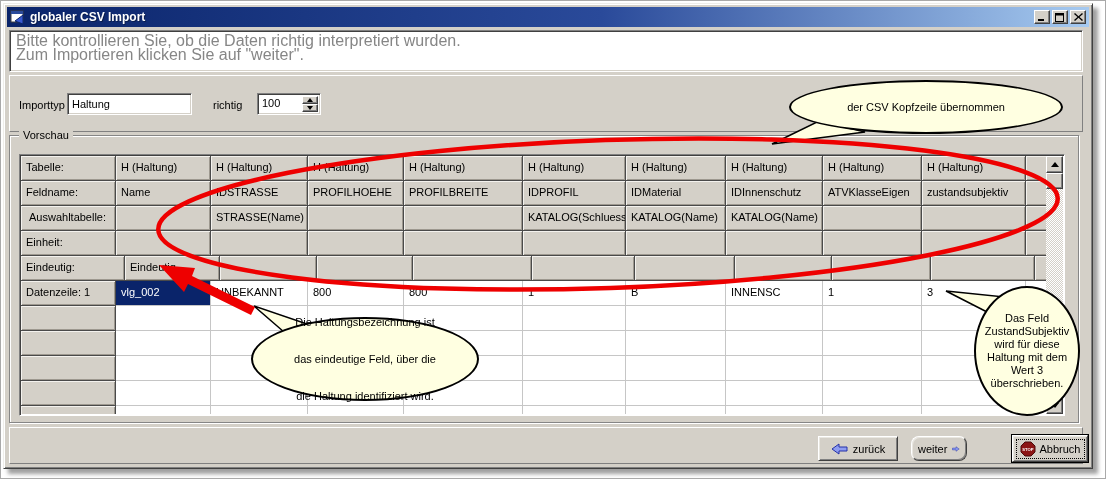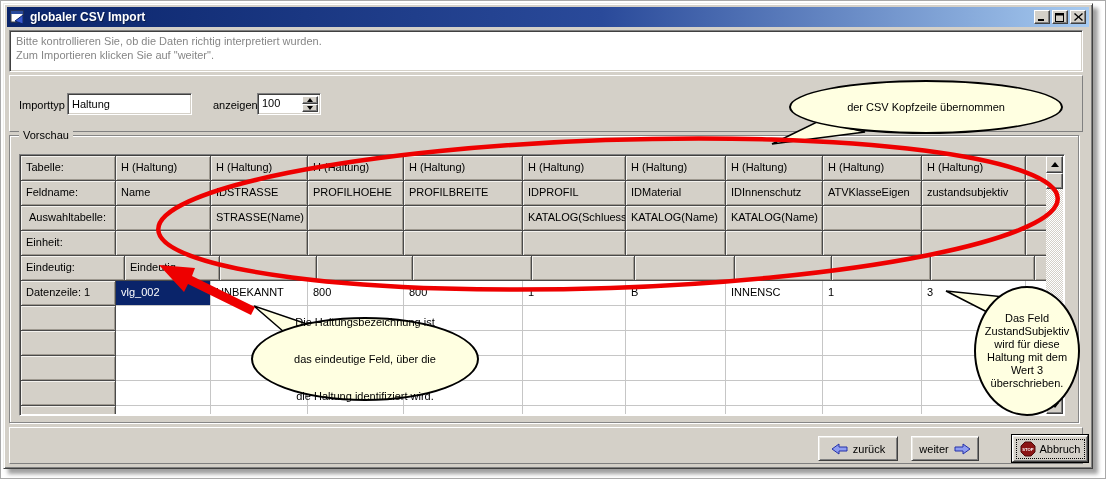--- a/index.html
+++ b/index.html
@@ -18,21 +18,21 @@
   .winbtn{width:16px;height:14px;margin-left:2px;background:#d4d0c8;border:1px solid;
     border-color:#fff #404040 #404040 #fff;box-shadow:inset -1px -1px 0 #808080;
     display:flex;align-items:center;justify-content:center;padding:0;cursor:default;}
   .app-icon{width:16px;height:16px;display:inline-block;}
 
   .sunken{background:#fff;border:1px solid;border-color:#808080 #fff #fff #808080;
     box-shadow:inset 1px 1px 0 #404040, inset -1px -1px 0 #d4d0c8;}
   .raisedpanel{border:1px solid;border-color:#fff #808080 #808080 #fff;}
 
   .infobox{position:absolute;left:5px;top:26px;width:1074px;height:42px;box-sizing:border-box;
-    padding:3px 6px;color:#868686;font-size:11px;line-height:14px;}
+    padding:3px 6px;color:#868686;font-size:16px;line-height:14px;}
 
   .toolbar{position:absolute;left:5px;top:71px;width:1074px;height:57px;box-sizing:border-box;}
   .toolbar .lbl{position:absolute;font-size:11px;color:#000;top:23px;}
   .field{position:absolute;box-sizing:border-box;font-size:11px;font-family:"Liberation Sans",sans-serif;
     padding:2px 4px;outline:none;}
   .spinwrap{position:absolute;left:247px;top:17px;width:64px;height:22px;box-sizing:border-box;}
   .spinwrap input{position:absolute;left:2px;top:2px;width:38px;border:none;font-size:11px;
     font-family:"Liberation Sans",sans-serif;outline:none;}
   .spinbtns{position:absolute;right:2px;top:2px;width:16px;height:16px;display:flex;flex-direction:column;}
   .spinbtn{flex:1;background:#d4d0c8;border:1px solid;border-color:#fff #404040 #404040 #fff;
@@ -71,21 +71,21 @@
     display:flex;align-items:center;justify-content:center;}
   .sb-btn.up{top:0;} .sb-btn.down{bottom:0;}
   .sb-thumb{position:absolute;left:0;top:17px;width:17px;height:16px;background:#d4d0c8;border:1px solid;
     border-color:#fff #404040 #404040 #fff;box-shadow:inset -1px -1px 0 #808080;box-sizing:border-box;}
   .sb-tri-up{width:0;height:0;border-left:4px solid transparent;border-right:4px solid transparent;border-bottom:5px solid #000;}
   .sb-tri-down{width:0;height:0;border-left:4px solid transparent;border-right:4px solid transparent;border-top:5px solid #000;}
 
   .footer{position:absolute;left:5px;top:423px;width:1074px;height:37px;box-sizing:border-box;}
   .footer .btn{position:absolute;top:8px;height:25px;}
   #back-btn{left:808px;width:80px;}
-  #next-btn{left:901px;width:68px;}
+  #next-btn{left:901px;width:56px;border-radius:8px;}
   #cancel-btn{left:1002px;width:76px;height:27px;top:7px;box-shadow:inset 1px 1px 0 #e9e7e1, inset -1px -1px 0 #808080,0 0 0 1px #000;}
   #cancel-btn .focusrect{border:1px dotted #000;padding:1px 3px;display:inline-flex;align-items:center;gap:4px;}
 
   
   .overlay{position:absolute;left:0;top:0;width:1106px;height:479px;pointer-events:none;z-index:30;}
   .callout{position:absolute;background:#ffffe1;border:2px solid #000;border-radius:50%;z-index:31;
     display:flex;flex-direction:column;align-items:center;justify-content:center;
     font-size:11px;line-height:13px;text-align:center;color:#000;box-sizing:border-box;}
   #callout-header{left:788px;top:79px;width:274px;height:54px;}
   #callout-unique{left:250px;top:316px;width:228px;height:84px;gap:24px;}
@@ -125,21 +125,21 @@
     </div>
 
     <div class="infobox sunken">
       <div>Bitte kontrollieren Sie, ob die Daten richtig interpretiert wurden.</div>
       <div>Zum Importieren klicken Sie auf "weiter".</div>
     </div>
 
     <div class="toolbar raisedpanel">
       <span class="lbl" style="left:9px;">Importtyp</span>
       <input class="field sunken" style="left: 57px; top: 17px; width: 125px; height: 22px;" value="Haltung">
-      <span class="lbl" style="left:203px;">anzeigen</span>
+      <span class="lbl" style="left:203px;">richtig</span>
       <span class="spinwrap sunken">
         <input value="100" style="">
         <span class="spinbtns">
           <button class="spinbtn">
               <span class="tri-up"></span>
             </button>
           <button class="spinbtn">
               <span class="tri-down"></span>
             </button>
         </span>

